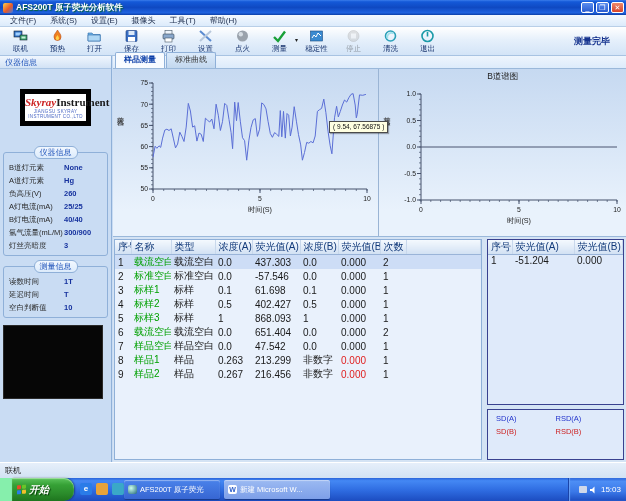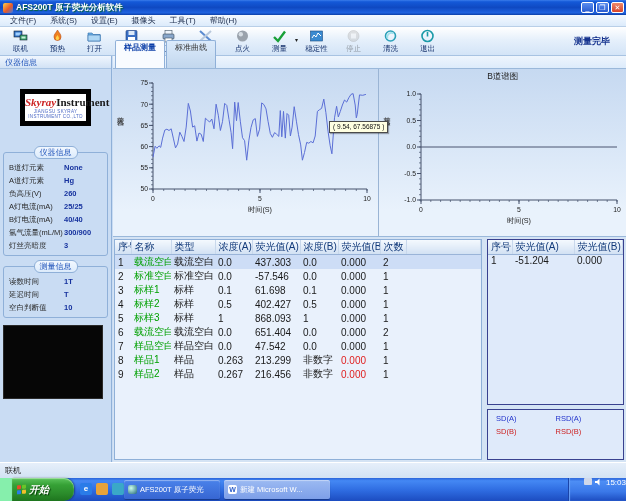--- a/index.html
+++ b/index.html
@@ -56,21 +56,21 @@
     border-radius:6px; background:linear-gradient(180deg,#f2f8ff,#dcebfb); }
   .kv-row { display:flex; align-items:center; height:13px; }
   .kv-label { width:60px; padding-left:5px; color:#2a2a2a; font-size:7.5px; }
   .kv-value { color:#16329e; font-weight:bold; font-size:7.5px; }
   .camera-box { margin:7px 3px 0; width:100px; height:74px; background:#060606; border:1px solid #2a2a2a; }
 
   
   .rightpane { position:absolute; left:113px; top:0; right:0; height:100%; background:#dce9f8; }
   .tabs { height:13px; display:flex; align-items:flex-end; padding-left:2px;
     background:linear-gradient(180deg,#eef5fd,#dcebfb); border-bottom:1px solid #9ab8da; }
-  .tab { padding:1px 8px 0; height:28px; line-height:11px; border:1px solid #8fb0d8; border-bottom:none;
+  .tab { padding:1px 8px 0; height:16px; line-height:11px; border:1px solid #8fb0d8; border-bottom:none;
     border-radius:2px 2px 0 0; margin-right:1px; }
   .tab.active { background:#f8fbff; color:#0b3ea8; font-weight:bold; }
   .tab.inactive { background:linear-gradient(180deg,#dcebfb,#c2d7ee); color:#333; }
 
   
   .charts { position:absolute; top:13px; left:0; right:0; height:167px;
     background:linear-gradient(180deg,#c6d9f1,#e9f2fc 85%); display:flex; }
   .chart-box { position:relative; padding-top:2px; }
   .chart-box.a { width:266px; }
   .chart-box.b { width:248px; border-left:1px solid #9ab4d4; }
@@ -124,21 +124,21 @@
   .taskbtn { position:absolute; top:2px; height:19px; border-radius:2px; display:flex;
     align-items:center; gap:3px; padding:0 4px; color:#fff; font-size:7.5px;
     box-shadow:inset 0 1px 1px rgba(255,255,255,.4), 0 1px 1px rgba(0,0,0,.3);
     white-space:nowrap; overflow:hidden; }
   .taskbtn.t1 { left:112px; width:96px; background:linear-gradient(180deg,#4a82ea,#3766d2); }
   .taskbtn.t2 { left:212px; width:106px; background:linear-gradient(180deg,#9cbaf2,#7d9fe8); }
   .tb-ico { width:9px; height:9px; border-radius:2px; flex:none; }
   .tray { position:absolute; right:0; top:0; width:58px; height:23px;
     background:linear-gradient(180deg,#2a64da,#4d8ef5 15%,#3a78e8 60%,#1c4cc0);
     border-left:1px solid #1a44a8; box-shadow:inset 1px 0 1px #6aa0f5;
-    display:flex; align-items:flex-start; justify-content:flex-end; gap:3px; 
+    display:flex; align-items:center; justify-content:flex-end; gap:3px; padding-right:5px;
     color:#fff; font-size:8px; }
   .tray-ico { width:8px; height:7px; background:#cfd8ea; border-radius:1px; }
 </style>
 </head>
 <body>
 
 <div id="app">
 
   <div class="titlebar">
     <span class="app-icon"></span>

